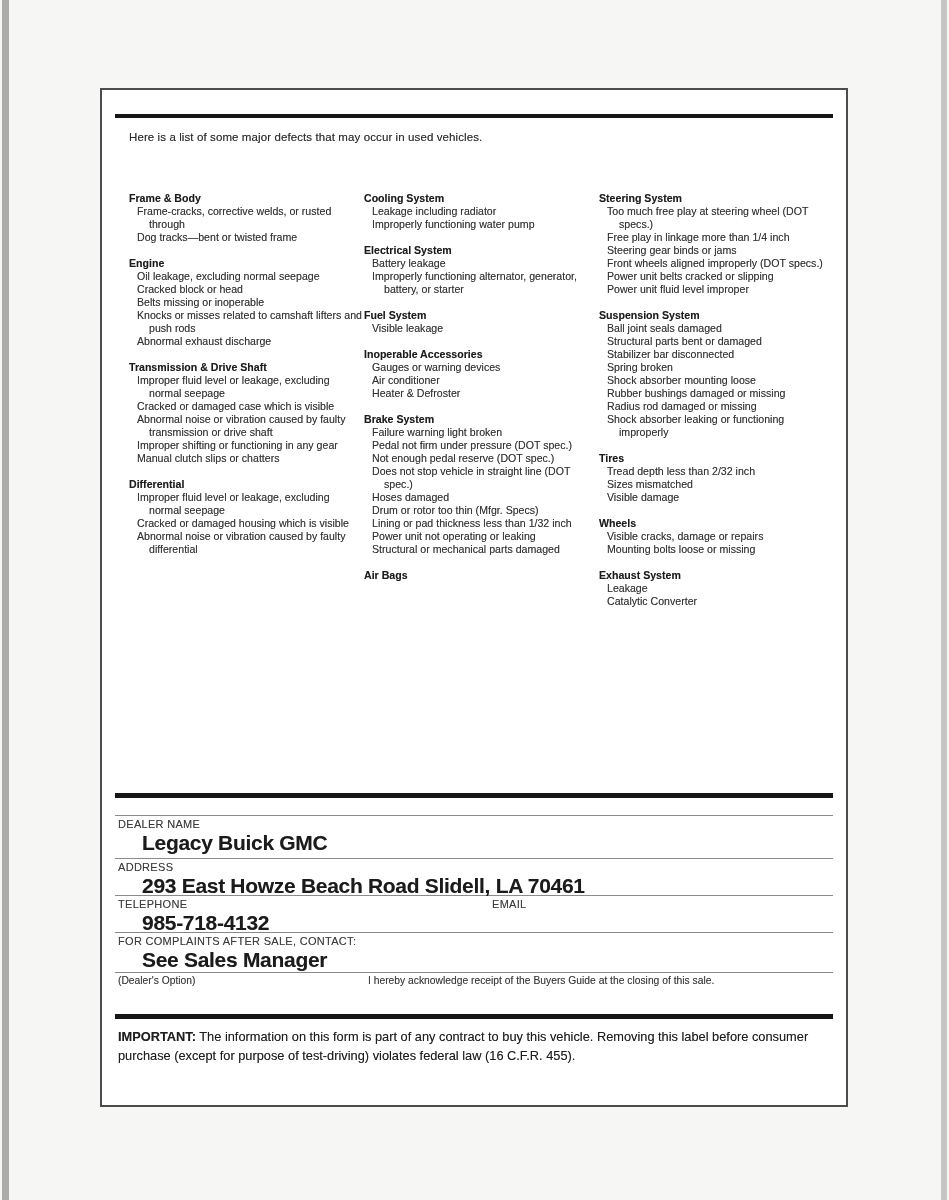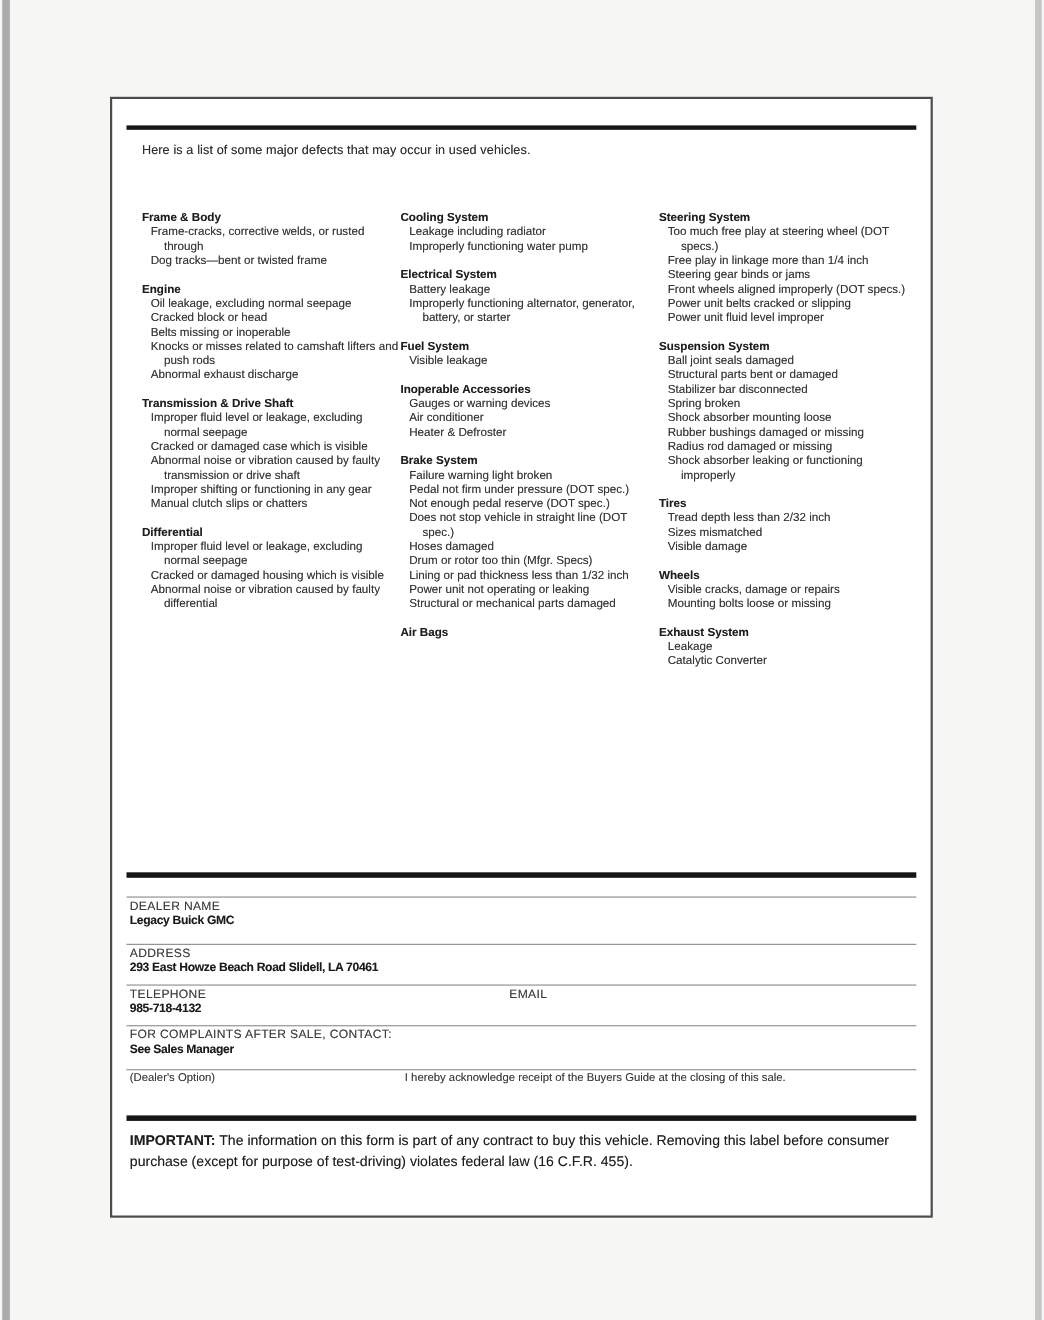--- a/index.html
+++ b/index.html
@@ -36,23 +36,23 @@
   .sec-title{font-weight:bold;color:#1d1d1d;margin-top:13px;}
   .sec-item{margin-left:20px;text-indent:-12px;}
 
   .bottom{position:absolute;left:0;right:0;top:703px;}
   .fields{margin:17px 13px 0 13px;}
   .f-row{border-top:1px solid #8a8a8a;padding:2px 0 0 3px;box-sizing:border-box;}
   .f-row.last{border-bottom:1px solid #8a8a8a;}
   .r1{height:43px;} .r2{height:37px;} .r3{height:37px;} .r4{height:41px;}
   .f-label{font-size:11px;color:#3c3c3c;letter-spacing:.3px;
     text-shadow:0 0 .4px rgba(40,40,40,.4);}
-  .f-value{font-size:11px;font-weight:bold;color:#1b1b1b;letter-spacing:-.3px;
-    margin-top:1px;text-shadow:0 0 .4px rgba(20,20,20,.4);}
-  .tel-row{display:flex;}
+  .f-value{font-size:21px;font-weight:bold;color:#1b1b1b;letter-spacing:-.3px;
+    margin-top:1px;text-shadow:0 0 .4px rgba(20,20,20,.4);margin-left:24px;}
+  .tel-row{display:flex;gap:29px;}
   .tel-col{width:345px;flex:0 0 345px;}
   .email-col{flex:1;}
 
   .sig-row{display:flex;align-items:flex-end;margin:14px 13px 0 16px;
     font-size:11.5px;color:#2e2e2e;letter-spacing:.3px;
     text-shadow:0 0 .4px rgba(40,40,40,.45);}
   .sig-line{flex:1;border-bottom:1.3px solid #4a4a4a;height:13px;margin-left:4px;}
   .sig-sub{position:relative;margin:2px 13px 0 16px;height:14px;
     font-size:10.3px;color:#3a3a3a;text-shadow:0 0 .4px rgba(40,40,40,.4);}
   .sig-sub .opt{position:absolute;left:0;top:0;}

